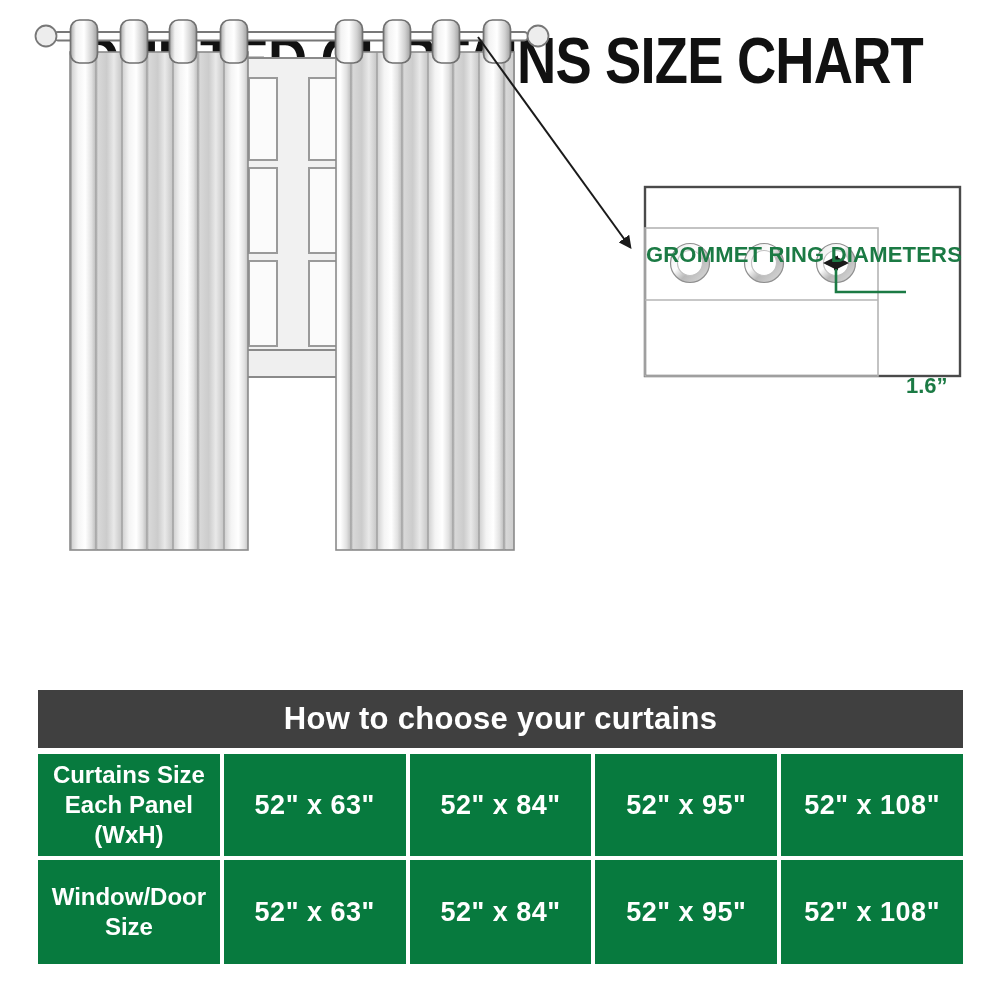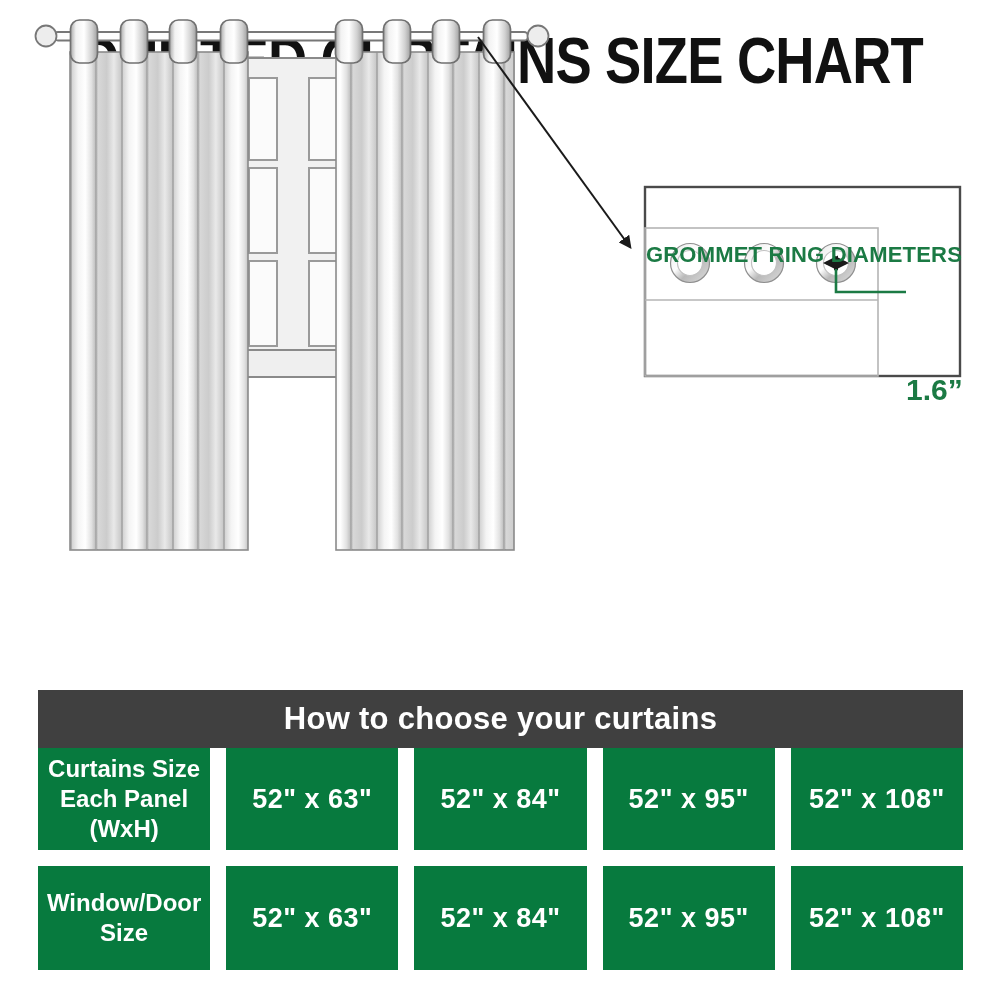--- a/index.html
+++ b/index.html
@@ -15,33 +15,33 @@
   }
   
   .illustration { position:absolute; left:0; top:0; width:1000px; height:690px; }
   .illustration svg { position:absolute; left:0; top:0; }
   .grommet-heading {
     position:absolute; left:645px; top:242px; width:318px; text-align:center;
     font-size:22px; font-weight:bold; color:#1b7a44; letter-spacing:0.2px; white-space:nowrap;
   }
   .diameter-label {
     position:absolute; left:906px; top:373px;
-    font-size:30px; font-weight:bold; color:#1b7a44; white-space:nowrap;
+    font-size:22px; font-weight:bold; color:#1b7a44; white-space:nowrap;
   }
   
   .size-table { position:absolute; left:38px; top:690px; width:925px; }
   .tbl-header {
     height:58px; background:#404040; color:#ffffff;
     display:flex; align-items:center; justify-content:center;
     font-size:31px; font-weight:bold; letter-spacing:0.3px;
   }
   .tbl-grid {
-    margin-top:0;
+    margin-top:6px;
     display:grid; grid-template-columns:repeat(5, 1fr); grid-template-rows:102px 104px;
-    gap:16px; background:#ffffff;
+    gap:4px; background:#ffffff;
   }
   .tbl-cell {
     background:#077a3e; color:#ffffff;
     display:flex; align-items:center; justify-content:center; text-align:center;
   }
   .tbl-cell.label { font-size:24px; font-weight:bold; line-height:1.25; white-space:pre-line; }
   .tbl-cell.value { font-size:27px; font-weight:bold; letter-spacing:0.5px; }
 </style>
 </head>
 <body>

